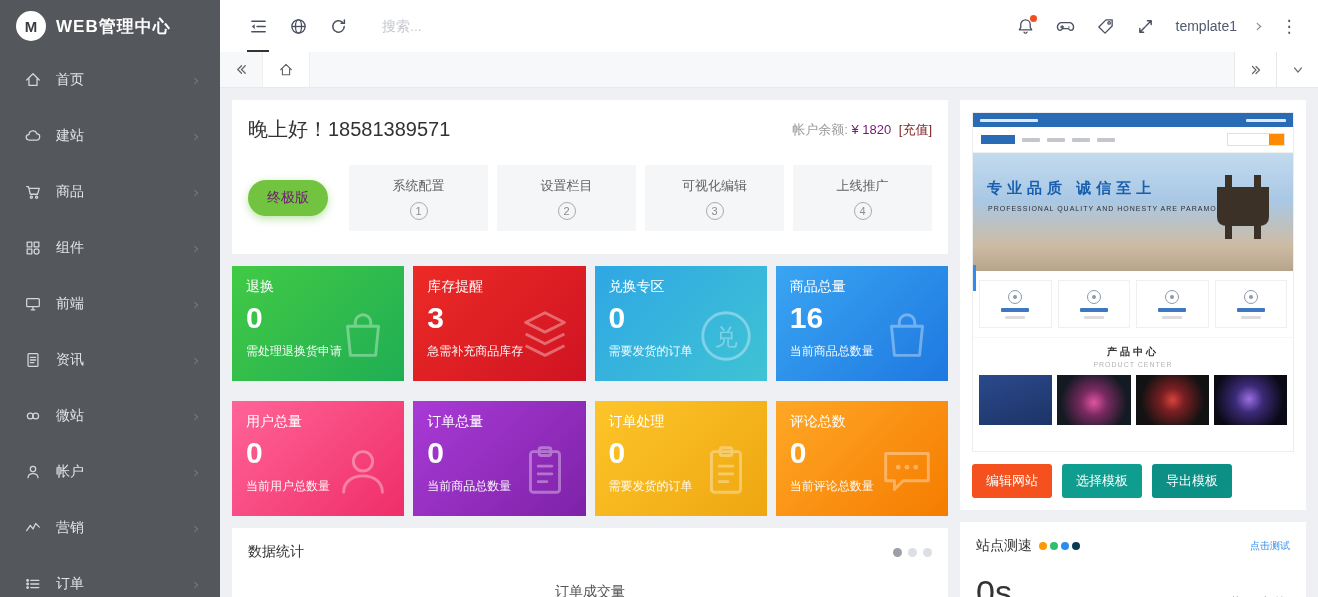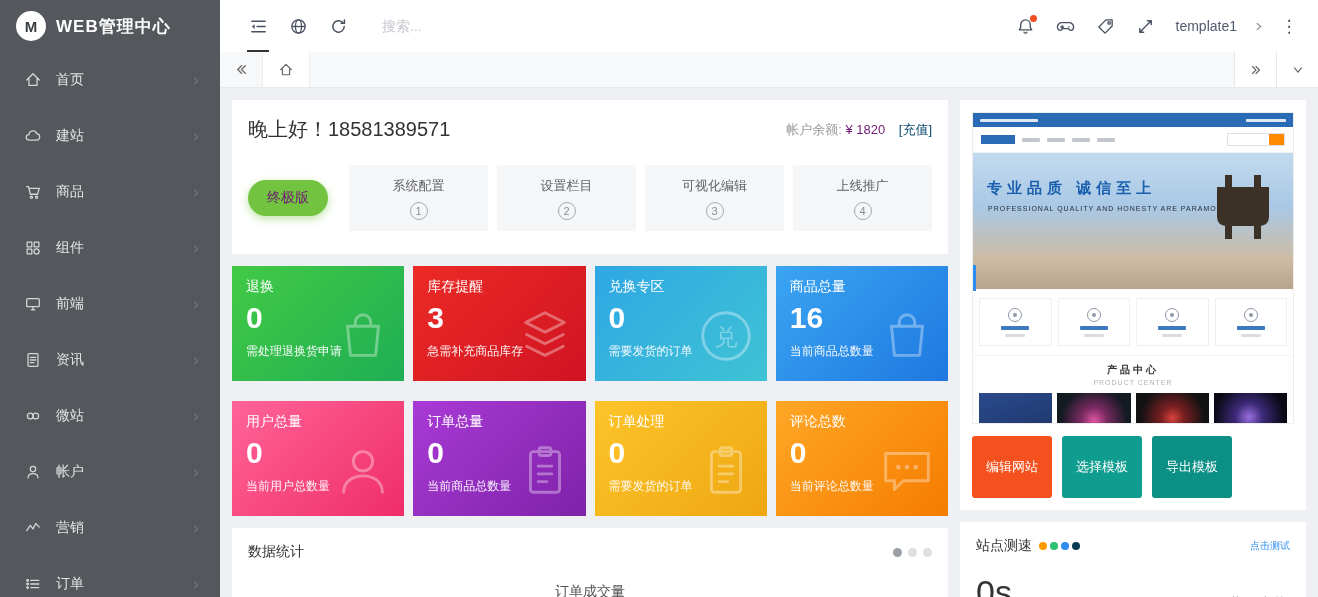--- a/index.html
+++ b/index.html
@@ -45,21 +45,21 @@
   .content { flex:1; display:flex; gap:12px; padding:12px; overflow:hidden; }
   .left-col { flex:1; display:flex; flex-direction:column; gap:12px; min-width:0; }
   .right-col { width:346px; flex-shrink:0; display:flex; flex-direction:column; gap:12px; }
 
   .welcome-card { background:#fff; padding:16px; height:154px; flex-shrink:0; }
   .welcome-head { display:flex; justify-content:space-between; align-items:center; }
   .greeting-line { font-size:20px; color:#333; }
   .balance { font-size:13px; }
   .balance-label { color:#999; }
   .balance-value { color:#701a75; }
-  .recharge { color:#0c4a6e; cursor:pointer; margin-left:10px; }
+  .recharge { color:#7f1d1d; cursor:pointer; margin-left:4px; }
   .welcome-body { display:flex; align-items:center; margin-top:22px; gap:9px; }
   .version-badge { background:#72c440; color:#701a75; font-size:14px; padding:9px 19px; border-radius:20px; margin-right:12px; white-space:nowrap; box-shadow:0 3px 8px rgba(114,196,64,.45); cursor:pointer; }
   .step-box { flex:1; background:#f5f6f7; height:66px; display:flex; flex-direction:column; align-items:center; justify-content:center; gap:7px; cursor:pointer; }
   .step-label { font-size:13px; color:#606266; }
   .step-num { width:18px; height:18px; border-radius:50%; border:1px solid #a8abb0; color:#8a8d91; font-size:11px; display:flex; align-items:center; justify-content:center; }
 
   .tiles { display:grid; grid-template-columns:repeat(4,1fr); gap:20px 9px; flex-shrink:0; }
   .tile { height:115px; position:relative; color:#fff; padding:12px 14px; overflow:hidden; cursor:pointer; }
   .tile-title { font-size:14px; }
   .tile-value { font-size:30px; font-weight:bold; margin-top:5px; line-height:1.1; }
@@ -77,42 +77,42 @@
   
   .template-card { background:#fff; padding:12px; height:410px; flex-shrink:0; display:flex; flex-direction:column; }
   .tpl-preview { border:1px solid #ededed; flex:1; overflow:hidden; position:relative; background:#fff; }
   .tpl-top { height:14px; background:#2a6bb5; display:flex; justify-content:space-between; align-items:center; padding:0 7px; }
   .tpl-top .bar { height:3px; background:rgba(255,255,255,.85); border-radius:1px; }
   .tpl-nav { height:26px; background:#fff; border-bottom:1px solid #f0f0f0; display:flex; align-items:center; padding:0 8px; gap:7px; }
   .tpl-logo { width:34px; height:9px; background:#2a6bb5; }
   .menu-bar { width:18px; height:4px; background:#c3c7cd; border-radius:1px; }
   .tpl-search { margin-left:auto; width:58px; height:13px; border:1px solid #e0e0e0; display:flex; }
   .tpl-search .go { margin-left:auto; width:15px; height:100%; background:#ff8a00; }
-  .tpl-hero { height:136px; position:relative; background:linear-gradient(180deg,#c2daee 0%,#a9c8e5 40%,#cdbba4 78%,#b7a48b 100%); }
+  .tpl-hero { height:118px; position:relative; background:linear-gradient(180deg,#c2daee 0%,#a9c8e5 40%,#cdbba4 78%,#b7a48b 100%); }
   .hero-title { position:absolute; left:14px; top:26px; font-size:15px; font-weight:bold; color:#1a5fae; letter-spacing:5px; white-space:nowrap; }
   .hero-sub { position:absolute; left:15px; top:52px; font-size:7px; color:#2b2f38; letter-spacing:1px; white-space:nowrap; }
   .hero-ding { position:absolute; right:8px; top:12px; width:84px; height:82px; }
   .tpl-features { background:#fff; padding:9px 6px; display:flex; gap:6px; border-bottom:1px solid #f6f6f6; }
   .feature { flex:1; border:1px solid #efefef; height:48px; display:flex; flex-direction:column; align-items:center; justify-content:center; gap:4px; cursor:pointer; }
   .feature-icon { width:14px; height:14px; border:1px solid #8d99ab; border-radius:50%; position:relative; }
   .feature-icon::after { content:""; position:absolute; left:4px; top:4px; width:4px; height:4px; border-radius:50%; background:#8d99ab; }
   .f-bar1 { width:28px; height:4px; background:#3e78c0; border-radius:1px; }
   .f-bar2 { width:20px; height:3px; background:#dcdcdc; border-radius:1px; }
   .tpl-products-head { text-align:center; padding:7px 0 3px; }
   .products-title { font-size:10px; color:#333; font-weight:bold; letter-spacing:3px; }
   .products-sub { font-size:7px; color:#b3b3b3; letter-spacing:1px; margin-top:2px; }
   .tpl-products { display:flex; gap:5px; padding:4px 6px 0; }
   .product { flex:1; height:50px; cursor:pointer; }
   .product.p1 { background:linear-gradient(160deg,#2b4a8c 0%,#1c3366 100%); }
   .product.p2 { background:radial-gradient(circle at 50% 55%, #e055a0 0%, #7a2a62 28%, #131a22 72%); }
   .product.p3 { background:radial-gradient(circle at 50% 50%, #d8433c 0%, #7a1f22 26%, #121212 72%); }
   .product.p4 { background:radial-gradient(circle at 48% 48%, #9a6fe0 0%, #3c2a78 30%, #0a0a16 75%); }
   .carousel-bar { position:absolute; left:0; top:152px; width:3px; height:26px; background:#2d8cf0; }
   .tpl-buttons { display:flex; gap:10px; margin-top:12px; flex-shrink:0; }
-  .tpl-btn { border:none; color:#fff; font-size:13px; padding:22px 14px; border-radius:3px; cursor:pointer; font-family:inherit; }
+  .tpl-btn { border:none; color:#fff; font-size:13px; padding:8px 14px; border-radius:3px; cursor:pointer; font-family:inherit; }
 
   
   .speed-card { background:#fff; padding:15px 16px; height:150px; flex-shrink:0; }
   .speed-head { display:flex; align-items:center; }
   .speed-title { font-size:14px; color:#333; margin-right:7px; }
   .speed-dots { display:flex; gap:3px; }
   .speed-dots .dot { width:8px; height:8px; }
   .speed-link { margin-left:auto; font-size:10px; color:#2d8cf0; cursor:pointer; }
   .speed-body { display:flex; justify-content:space-between; align-items:flex-end; margin-top:18px; }
   .speed-value { font-size:34px; color:#333; }

